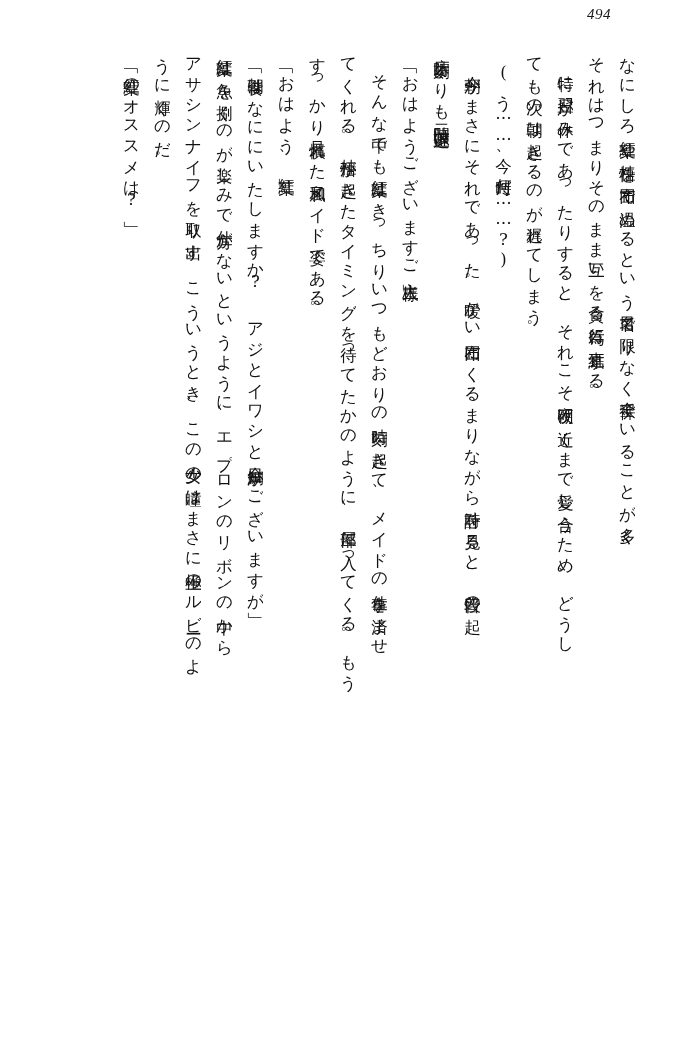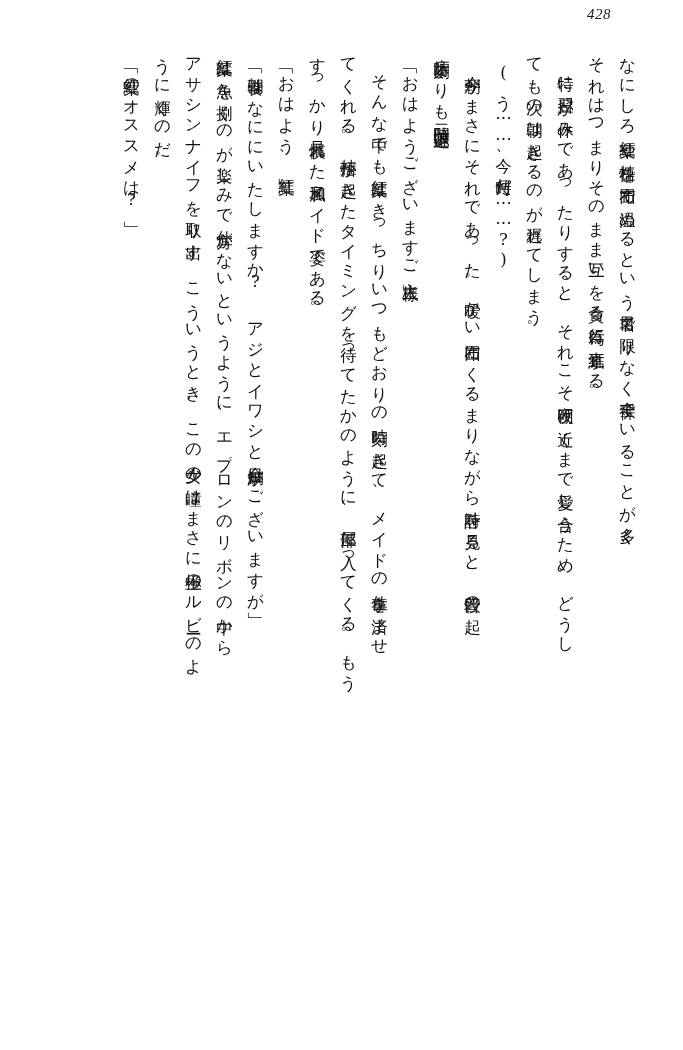--- a/index.html
+++ b/index.html
@@ -67,21 +67,21 @@
   
   .vline.indent {
     padding-top: 17px;
   }
 </style>
 </head>
 <body>
 
 <div class="page">
 
-  <div class="page-number">428</div>
+  <div class="page-number">494</div>
 
   <div class="text-body" id="text-body">
       <div class="vline">なにしろ紅葉や桂悟を布団で温めるという名目で限りなく全裸でいることが多く、</div>
       <div class="vline">それはつまりそのまま互いを貪る行為に直結する。</div>
       <div class="vline indent">特に翌日が休みであったりすると、それこそ夜明け近くまで愛し合うため、どうし</div>
       <div class="vline">ても次の朝は起きるのが遅れてしまう。</div>
       <div class="vline indent">(う……今、何時だ……?)</div>
       <div class="vline indent">今朝がまさにそれであった。暖かい布団にくるまりながら時計を見ると、普段の起</div>
       <div class="vline">床時刻よりも二時間以上遅い。</div>
       <div class="vline indent">「おはようございますご主人様」</div>

